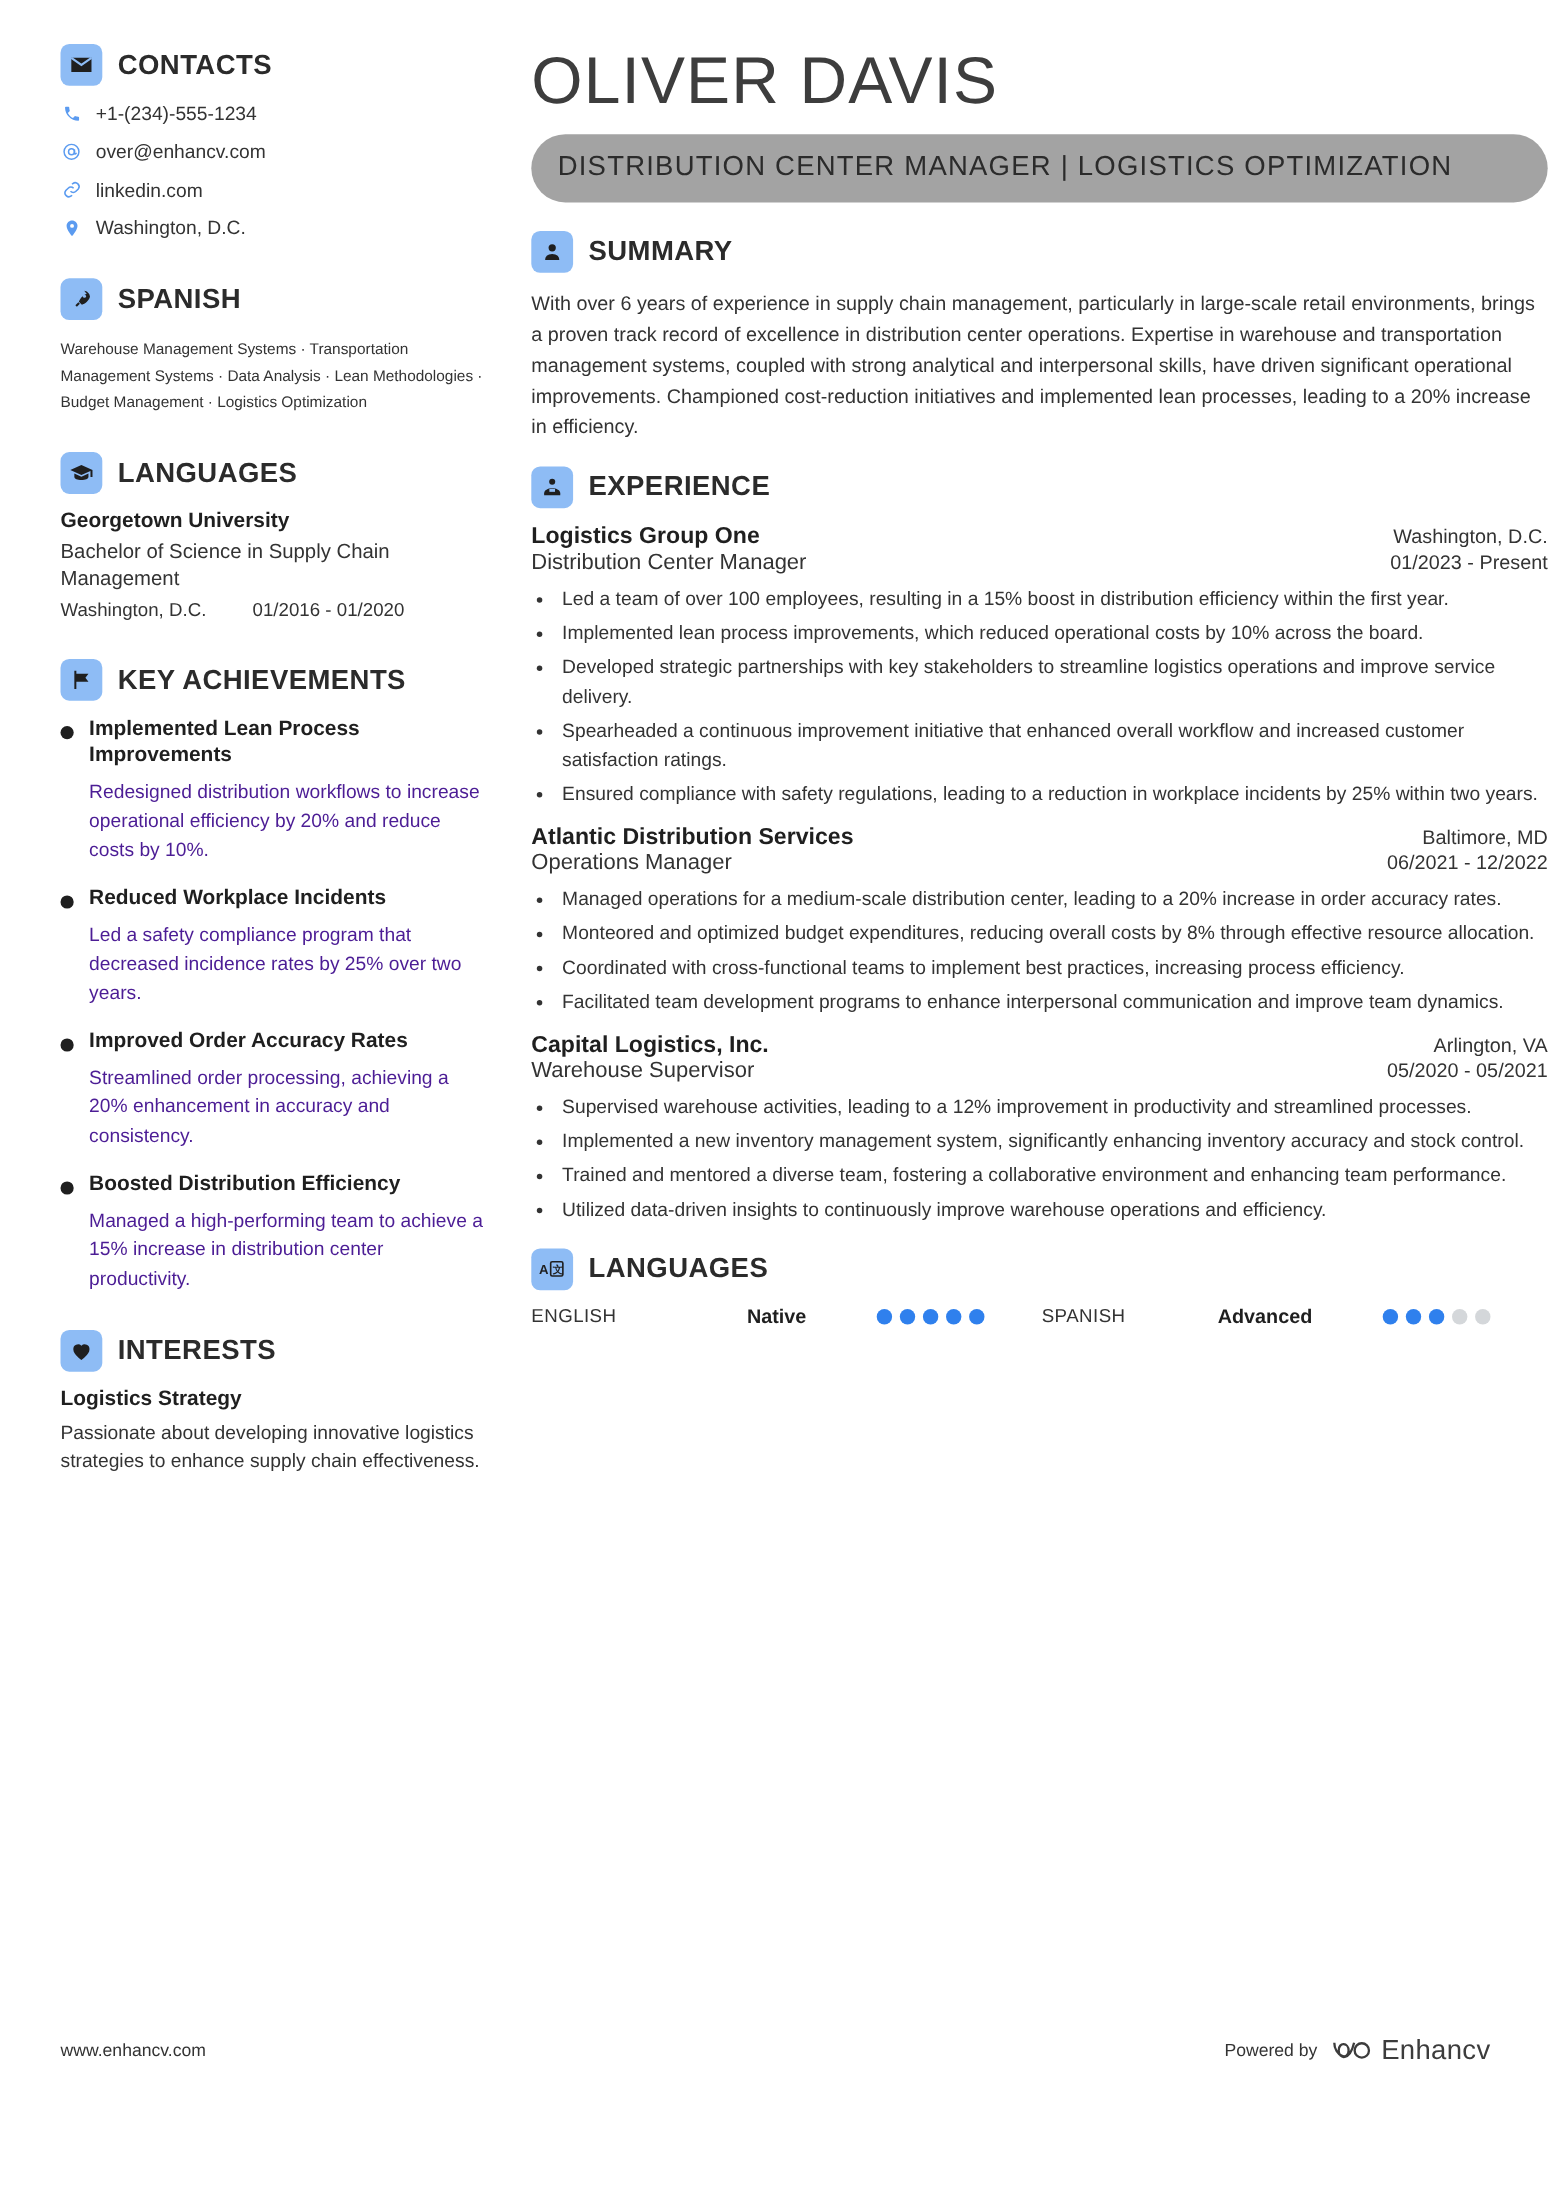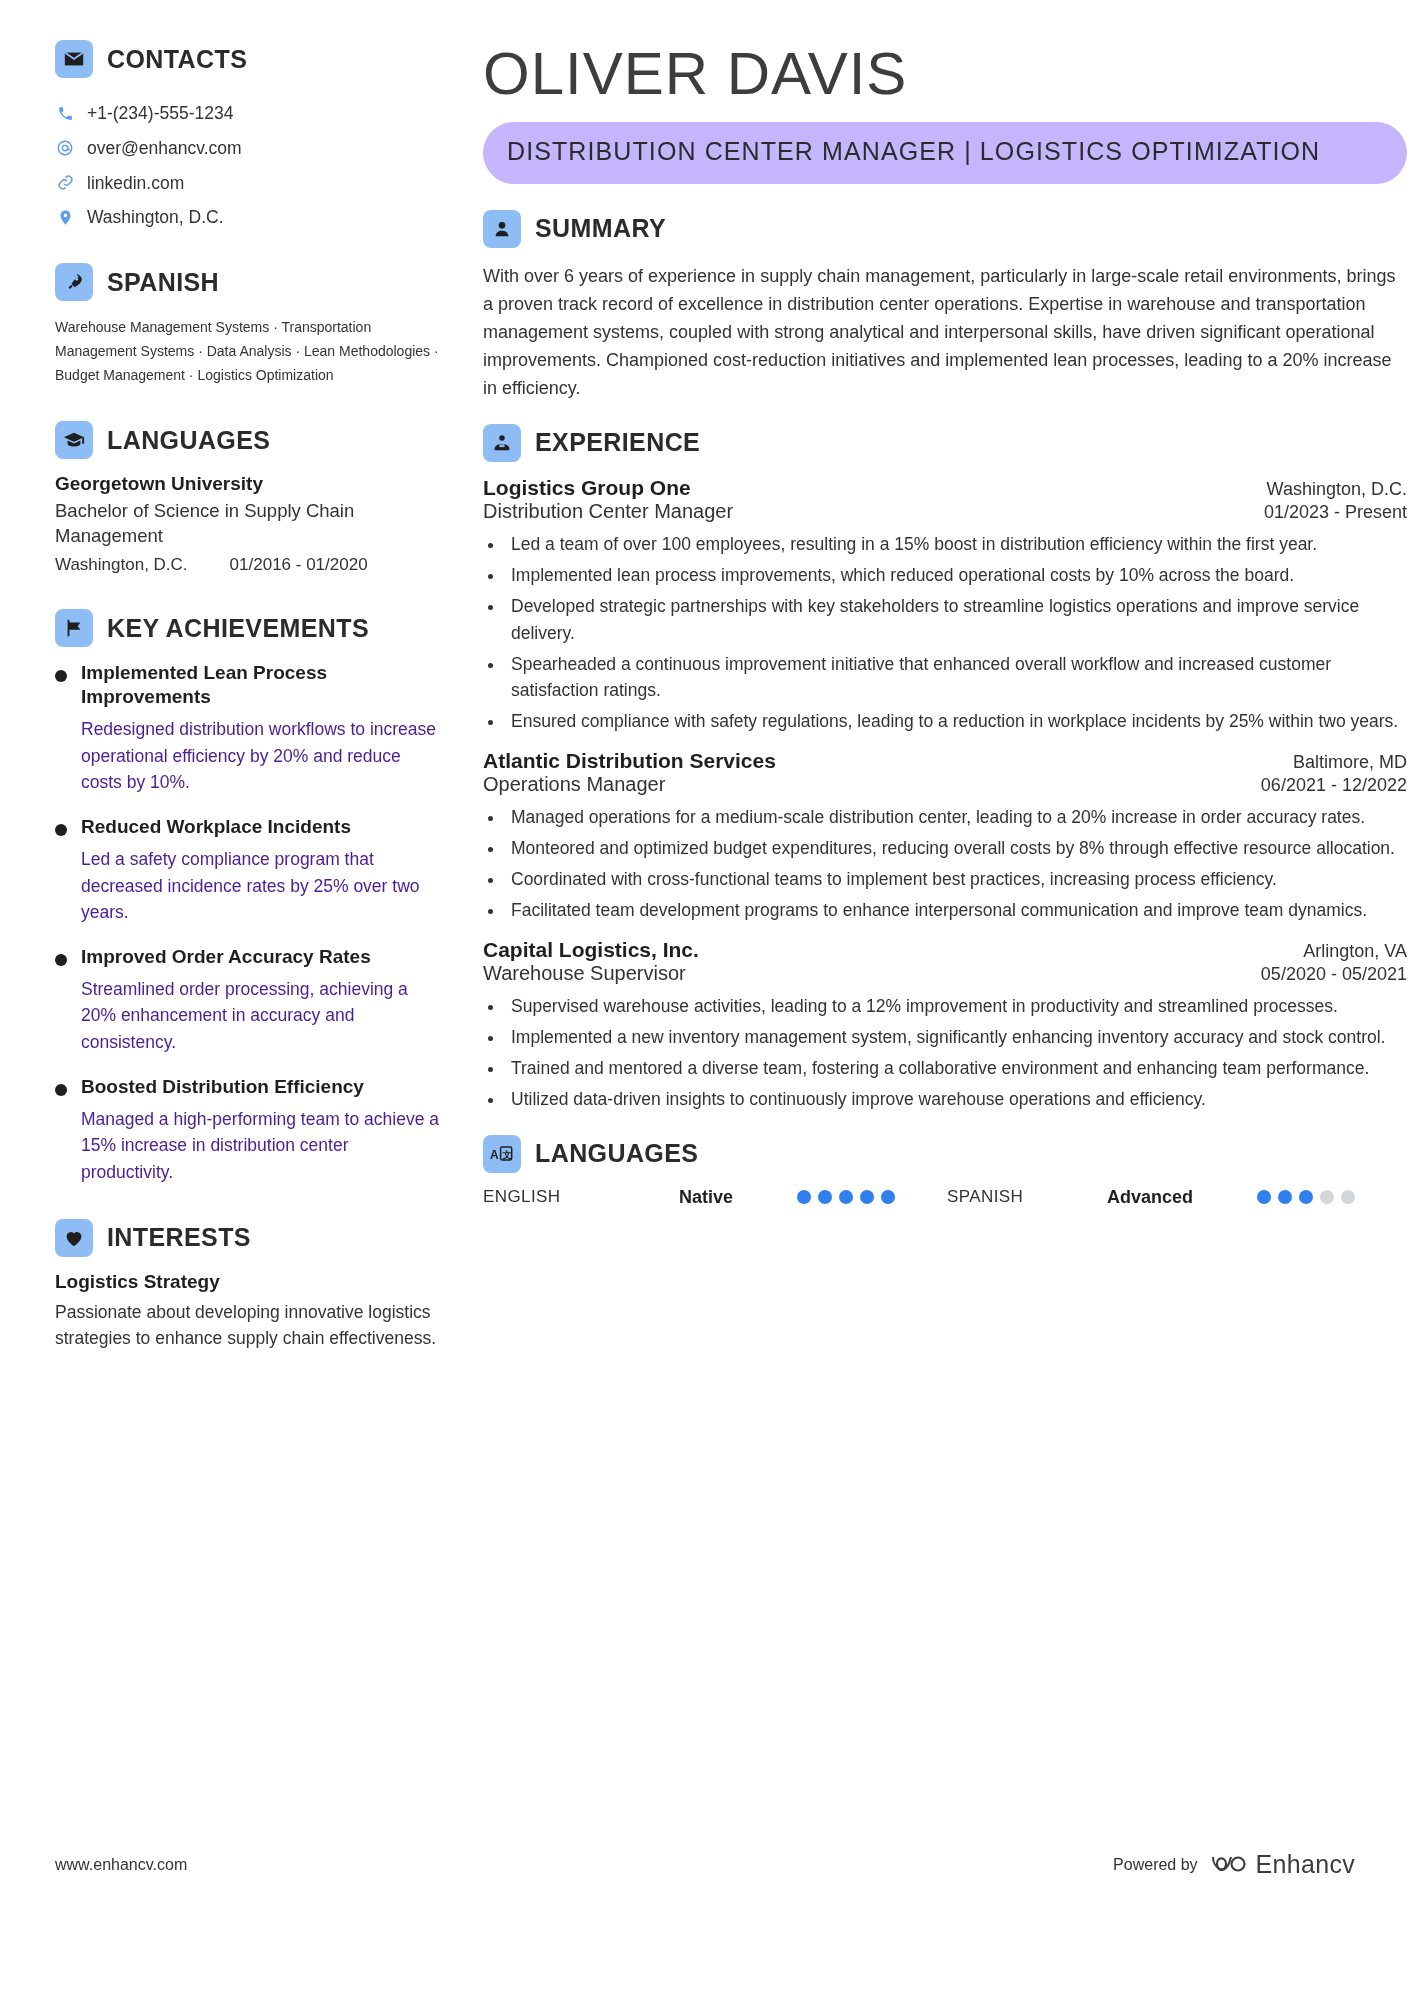--- a/index.html
+++ b/index.html
@@ -43,21 +43,21 @@
     display: flex; align-items: center; justify-content: center;
     flex: 0 0 38px;
   }
   .sec-icon svg { display:block; }
   .sec-title {
     font-size: 25px;
     font-weight: bold;
     letter-spacing: 0.4px;
     color: #2b2b2b;
   }
-  .contact-list { margin: 24px 0 0 0; }
+  .contact-list { margin: 14px 0 0 0; }
   .contact-row {
     display: flex; align-items: center; gap: 12px;
     font-size: 17.5px;
     color: #333;
     margin-bottom: 12px;
     line-height: 1.3;
   }
   .contact-ico {
     width: 20px; flex: 0 0 20px; display:flex; align-items:center; justify-content:center;
     color: #5b9bf0;
@@ -90,21 +90,21 @@
   
   .name {
     font-size: 60px;
     font-weight: 400;
     letter-spacing: 1px;
     color: #3d3d3d;
     line-height: 1.0;
     margin: 4px 0 18px 0;
   }
   .title-banner {
-    background: #c4b5fd;
+    background: #a3a3a3;
     border-radius: 32px;
     padding: 14px 24px 16px 24px;
     font-size: 25px;
     letter-spacing: 1.1px;
     color: #2b2b2b;
     line-height: 1.26;
     margin-bottom: 26px;
   }
   .r-sec { margin-bottom: 22px; }
   .summary-text {

